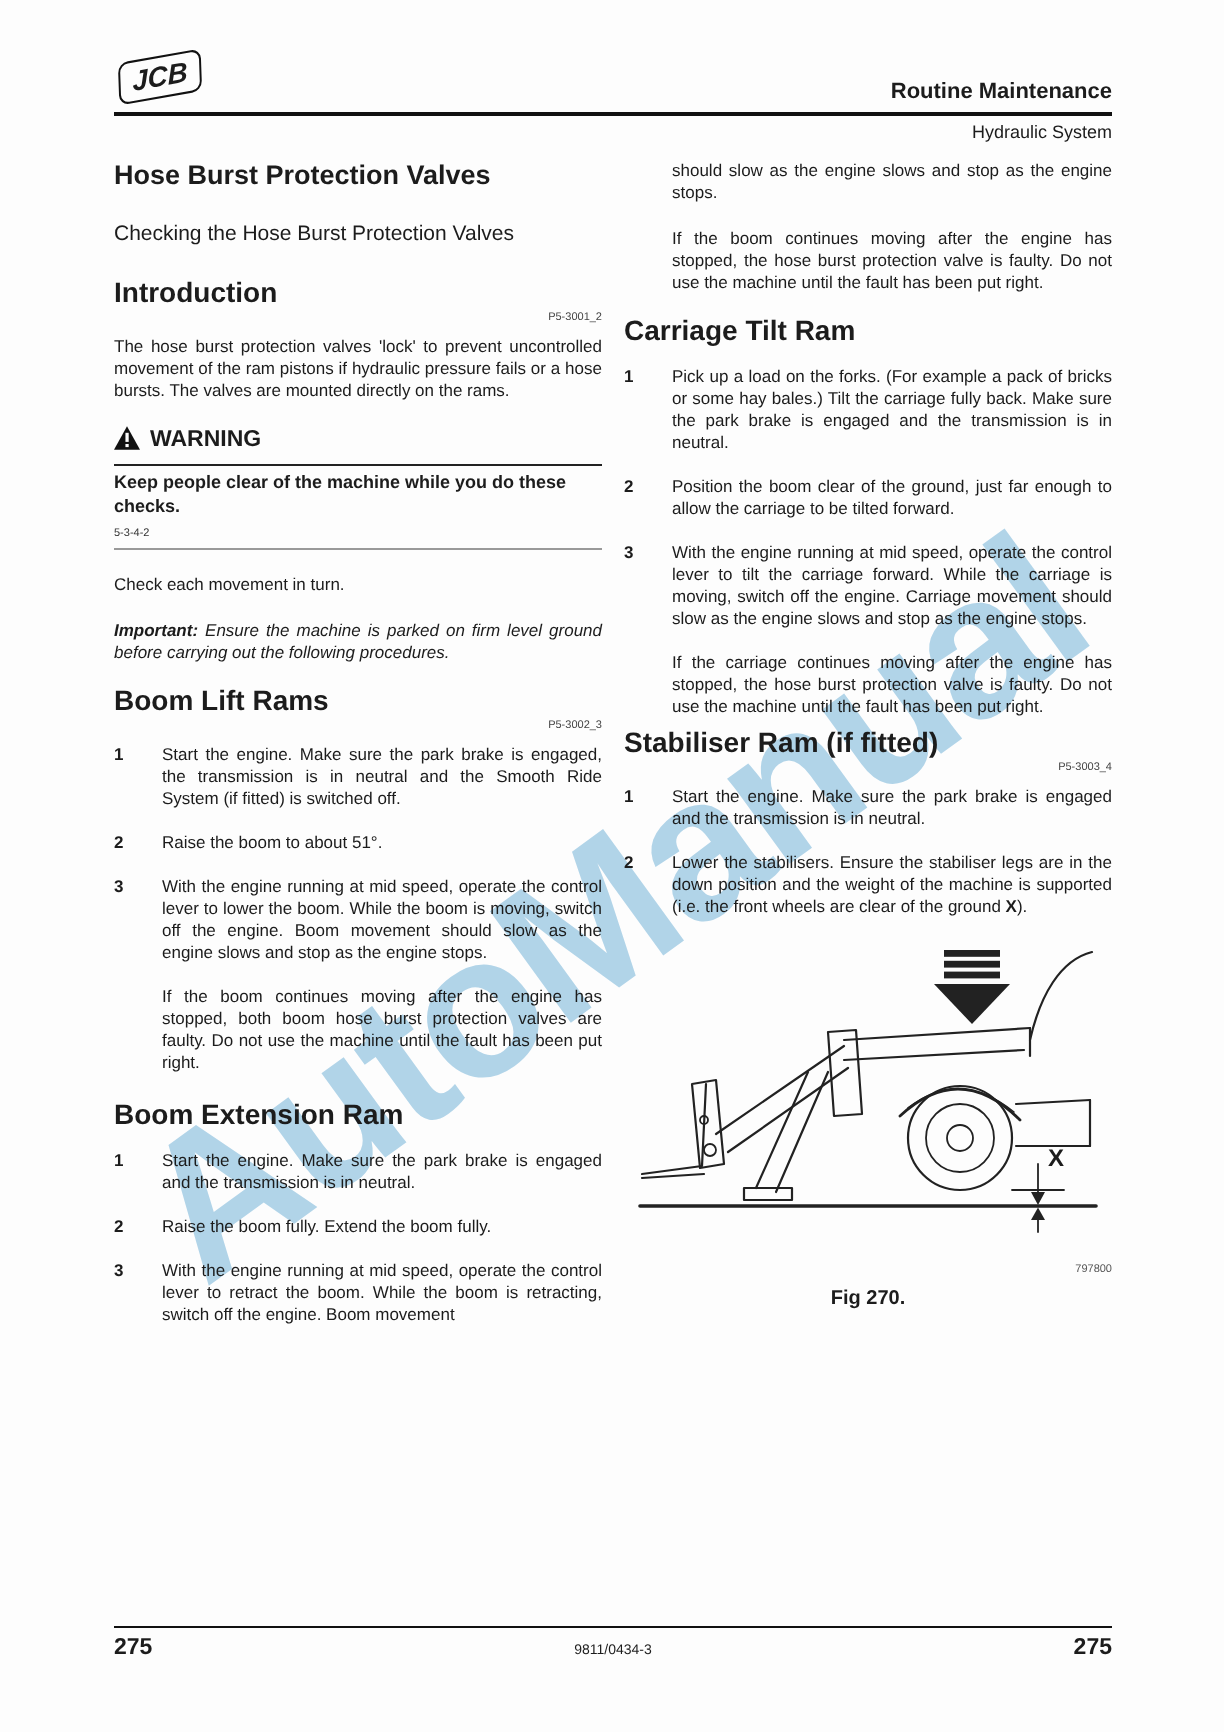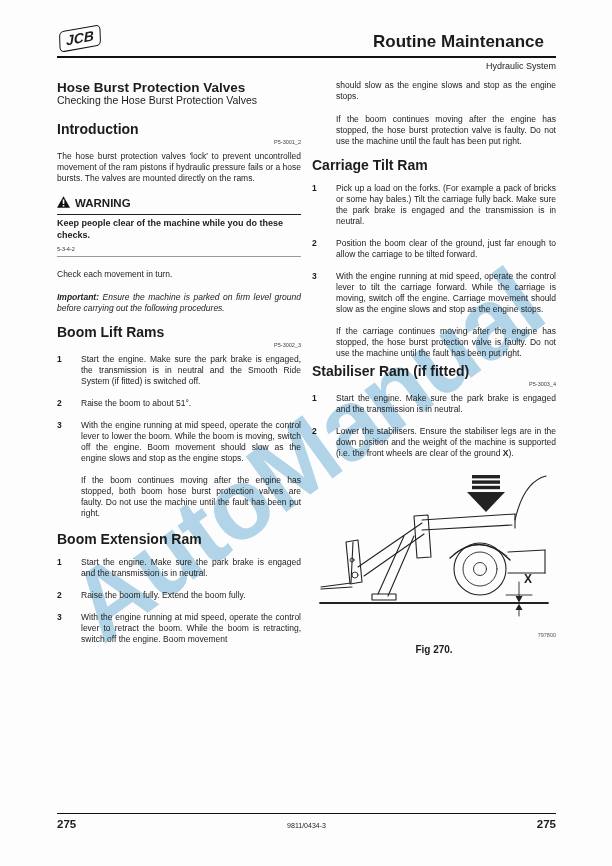--- a/index.html
+++ b/index.html
@@ -15,27 +15,27 @@
     font-size:100px; font-weight:bold; white-space:nowrap;
     color:#74b3d8; opacity:0.55; letter-spacing:-2px; pointer-events:none;
   }
   .content { position:relative; z-index:2; }
   
   .hdr { position:absolute; left:57px; right:56px; top:28px; height:30px;
          border-bottom:2px solid #111; }
   .logo { position:absolute; left:2px; top:0px; transform:rotate(-10deg) skewX(-8deg);
           border:1.7px solid #111; border-radius:5px; padding:1px 6px 2px 6px;
           font-weight:bold; font-style:italic; font-size:14px; background:#fdfdfd; }
-  .hdr-title { position:absolute; right:12px; bottom:4px; font-weight:bold; font-size:17px;margin-top:44px; }
+  .hdr-title { position:absolute; right:0; bottom:4px; font-weight:bold; font-size:11px;margin-top:44px; }
   .hdr-sub { position:absolute; right:56px; top:61px; font-size:9px; }
   
   .col { position:absolute; top:80px; width:244px; font-size:8.5px; line-height:11px; }
   .col-left { left:57px; }
   .col-right { left:312px; }
-  .title { font-size:13.5px; font-weight:bold; line-height:15px; }
+  .title { font-size:13.5px; font-weight:bold; line-height:15px; margin-bottom:17px; }
   .subtitle { font-size:10.5px; font-weight:normal; margin-bottom:18px; }
   .h3 { font-size:14px; font-weight:bold; margin-bottom:2px; }
   .ref { font-size:5.5px; color:#444; text-align:right; margin-bottom:3px; }
   .para { text-align:justify; margin-bottom:12px; }
   .warnhead { display:flex; align-items:center; gap:5px;
               font-size:11.5px; font-weight:bold; margin:4px 0 4px 0; }
   .warnblock { border-top:1.4px solid #222; padding-top:3px; margin-bottom:12px; }
   .warntext { font-size:9px; font-weight:bold; line-height:11.5px; }
   .warncode { font-size:5.5px; color:#333; margin-top:3px; border-bottom:1px solid #999;
               padding-bottom:1px; }

